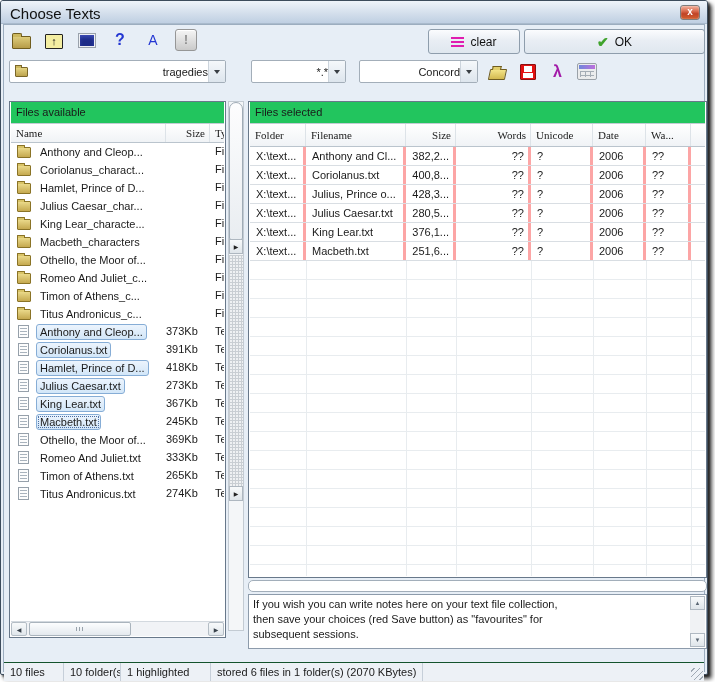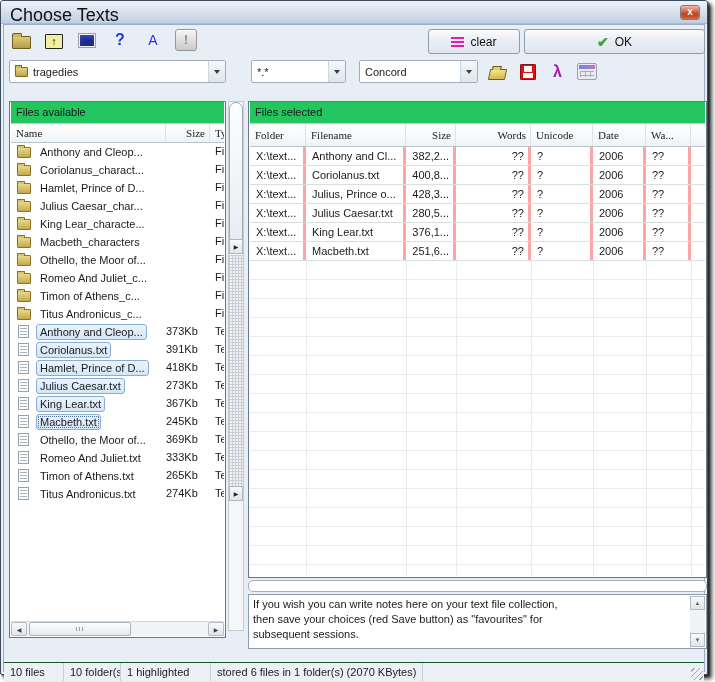--- a/index.html
+++ b/index.html
@@ -11,21 +11,21 @@
   .window {
     position: absolute; left: 0; top: 0; width: 708px; height: 675px;
     background: #e7eef6; border: 1px solid #3d4c5c; border-radius: 3px 3px 2px 2px;
     box-shadow: 4px 4px 4px rgba(0,0,0,.7), 2px 2px 2px rgba(0,0,0,.5);
   }
   .titlebar {
     position: absolute; left: 0; right: 0; top: 0; height: 23px;
     background: linear-gradient(#eff4fa, #d4dfec 55%, #bfcfe2);
     border-bottom: 1px solid #a9bacc; border-radius: 2px 2px 0 0;
   }
-  .title-text { position: absolute; left: 9px; top: 4px; font-size: 18px; color: #111; }
+  .title-text { position: absolute; left: 9px; top: 4px; font-size: 15px; color: #111; }
   .close-btn {
     position: absolute; right: 7px; top: 4px; width: 20px; height: 15px;
     background: linear-gradient(#f2b5a3, #d96a4d 40%, #c04326 60%, #d2602f);
     border: 1px solid #7d7d7d; border-radius: 3px; color: #fff;
     font-size: 10px; font-weight: bold; text-align: center; line-height: 12px;
     box-shadow: inset 0 0 1px #fff;
   }
   .bg {
     position: absolute; left: 2px; right: 2px; top: 23px; bottom: 2px;
     background: #e7eef6; border: 1px solid #9cadbf;
@@ -50,21 +50,21 @@
     box-shadow: inset 0 1px 0 #fff; }
   .big-btn { position: absolute; top: 28px; height: 25px; border: 1px solid #8e9dac; border-radius: 3px;
     background: linear-gradient(#fbfcfe, #e9eef4 45%, #dfe7ef);
     display: flex; align-items: center; justify-content: center; gap: 6px; font-size: 12px; color: #111; }
   .ic-clear-lines { width: 13px; height: 10px;
     background: repeating-linear-gradient(to bottom, #e01db0 0 2px, transparent 2px 4px); }
   .ic-check { color: #3fa32c; font-size: 14px; font-weight: bold; line-height: 14px; }
   
   .combo { position: absolute; top: 59px; height: 23px; background: #fff;
     border: 1px solid #a3aeb9; border-radius: 2px; display: flex; align-items: center; overflow: hidden; }
-  .combo .val { flex: 1; padding-left: 5px; white-space: nowrap; overflow: hidden; }
+  .combo .val { flex: 1; padding-left: 5px; white-space: nowrap; overflow: hidden; text-align: right; }
   .combo .drop { width: 17px; align-self: stretch; border-left: 1px solid #ccd4dc;
     background: linear-gradient(#f5f8fb, #dde5ed); display: flex; align-items: center; justify-content: center; }
   .tri-down { width: 0; height: 0; border-left: 3.5px solid transparent;
     border-right: 3.5px solid transparent; border-top: 4px solid #3a3f44; }
   .mini-folder { width: 13px; height: 10px; position: relative; margin: 0 0 0 5px; flex: none;
     background: linear-gradient(#e4d382, #bda44e); border: 1px solid #7a6628; border-radius: 1px; }
   .mini-folder::before { content: ""; position: absolute; top: -3px; left: -1px; width: 5px; height: 2px;
     background: #cdb85e; border: 1px solid #7a6628; border-bottom: none; }
   .sbtn2 { position: absolute; top: 58px; width: 25px; height: 25px;
     display: flex; align-items: center; justify-content: center; }

